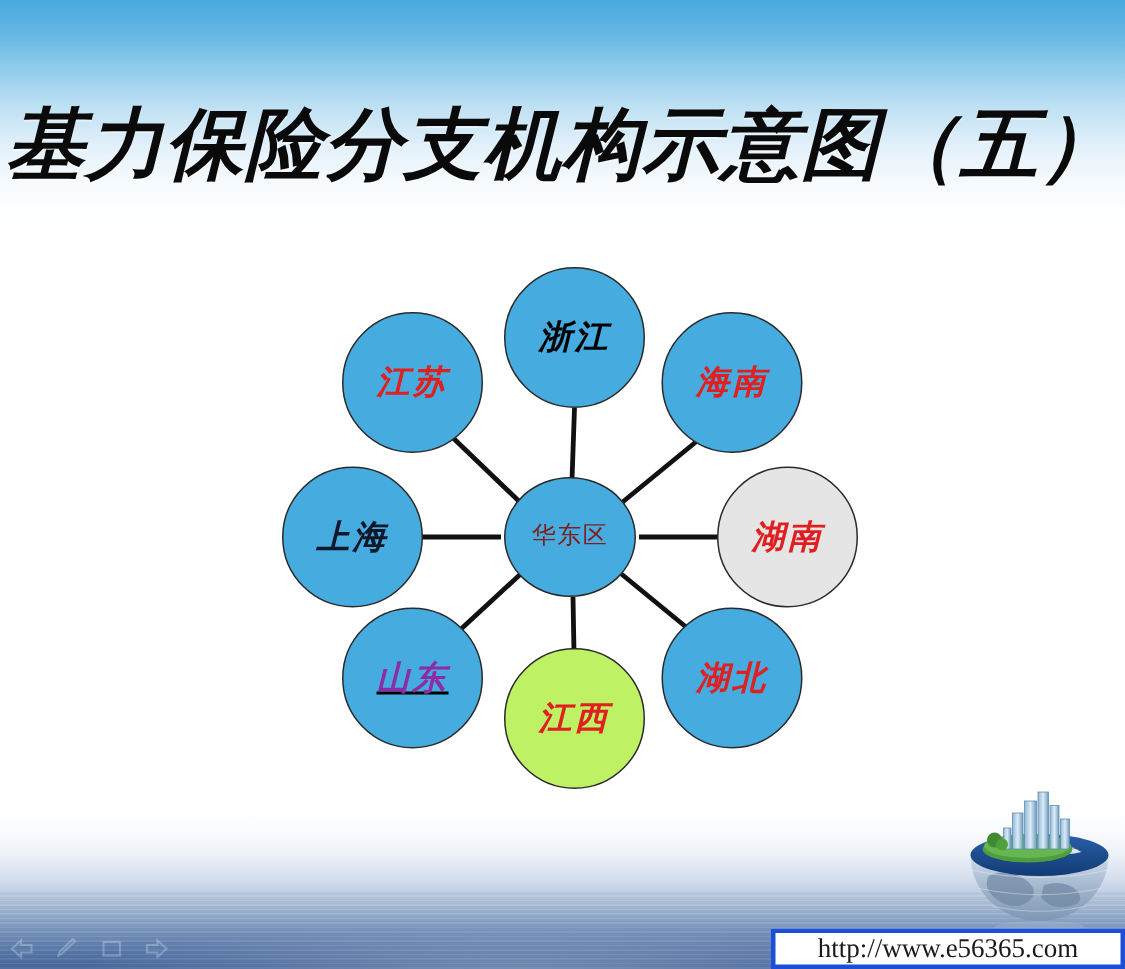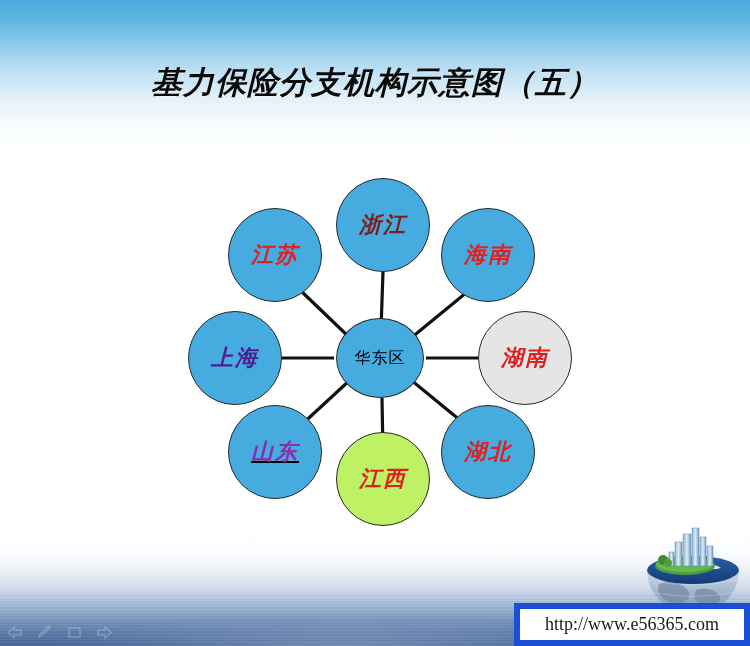--- a/index.html
+++ b/index.html
@@ -59,21 +59,21 @@
   .nav-ghosts{
     position:absolute;left:6px;bottom:6px;display:flex;gap:13px;align-items:center;
     opacity:.30;
   }
   .nav-ghosts .g{width:17px;height:15px;position:relative;}
   .g svg{display:block;}
   
   .title{
     position:absolute;left:0;top:62px;width:750px;text-align:center;
     font-family:"Liberation Serif","DejaVu Serif",serif;
-    font-size:31px;font-weight:bold;font-style:italic;
+    font-size:52px;font-weight:bold;font-style:italic;
     color:#0a0a0a;letter-spacing:1px;white-space:nowrap;
     text-shadow:0 1px 0 rgba(255,255,255,.45);
   }
   
   .diagram{
     position:absolute;left:160px;top:160px;width:460px;height:370px;
   }
   .edges{position:absolute;left:0;top:0;width:460px;height:370px;}
   .node{
     position:absolute;
@@ -108,23 +108,23 @@
   .n-shandong{left:68px;top:245px;}
   .n-shanghai{left:28px;top:151px;}
   .n-jiangsu {left:68px;top:48px;}
   
   .globe-wrap{
     position:absolute;right:5px;bottom:22px;width:104px;height:100px;z-index:5;
   }
   
   .url-box{
     position:absolute;right:0px;bottom:0px;
-    width:236px;height:43px;
+    width:236px;height:27px;
     background:#ffffff;
-    border:6px solid #1d4ed8;
+    border:3px solid #1d4ed8;
     box-sizing:border-box;
     display:flex;align-items:center;justify-content:center;
     z-index:6;
   }
   .url-box .u{
     font-family:"Liberation Serif","DejaVu Serif",serif;
     font-size:18px;color:#1a1a1a;white-space:nowrap;
   }
 </style>
 </head>
@@ -171,43 +171,43 @@
         <line x1="266" y1="198" x2="330" y2="198"></line>
         <line x1="251" y1="220" x2="312" y2="270"></line>
         <line x1="222" y1="238" x2="223" y2="294"></line>
         <line x1="190" y1="220" x2="138" y2="268"></line>
         <line x1="174" y1="198" x2="118" y2="198"></line>
         <line x1="190" y1="178" x2="140" y2="130"></line>
       </g>
     </svg>
 
     <div class="node hub" style="background: rgb(70, 172, 223); border-color: rgb(42, 42, 42);">
-      <span class="lbl" style="color: #000000;">华东区</span>
+      <span class="lbl" style="color: #7f1d1d;">华东区</span>
     </div>
 
     <div class="node sat n-zhejiang" style="background: rgb(70, 172, 223); border-color: rgb(42, 42, 42);">
-      <span class="lbl" style="color: #7f1d1d;">浙江</span>
+      <span class="lbl" style="color: #000000;">浙江</span>
     </div>
     <div class="node sat n-hainan" style="background: rgb(70, 172, 223); border-color: rgb(42, 42, 42);">
       <span class="lbl" style="color: rgb(224, 32, 32);">海南</span>
     </div>
     <div class="node sat n-hunan" style="background: #e5e5e5; border-color: rgb(42, 42, 42);">
       <span class="lbl" style="color: rgb(224, 32, 32);">湖南</span>
     </div>
     <div class="node sat n-hubei" style="background: rgb(70, 172, 223); border-color: rgb(42, 42, 42);">
       <span class="lbl" style="color: rgb(224, 32, 32);">湖北</span>
     </div>
     <div class="node sat n-jiangxi" style="background: #bef264; border-color: rgb(42, 42, 42);">
       <span class="lbl" style="color: rgb(224, 32, 32);">江西</span>
     </div>
     <div class="node sat purple n-shandong" style="background: rgb(70, 172, 223); border-color: rgb(42, 42, 42); text-decoration: underline;">
       <span class="lbl" style="color: rgb(142, 43, 168);">山东</span>
     </div>
     <div class="node sat n-shanghai" style="background: rgb(70, 172, 223); border-color: rgb(42, 42, 42);">
-      <span class="lbl" style="color: #4c1d95;">上海</span>
+      <span class="lbl" style="color: #0f172a;">上海</span>
     </div>
     <div class="node sat n-jiangsu" style="background: rgb(70, 172, 223); border-color: rgb(42, 42, 42);">
       <span class="lbl" style="color: rgb(224, 32, 32);">江苏</span>
     </div>
 
   </div>
 
   <div class="globe-wrap">
     <svg width="104" height="100" viewBox="0 0 104 100">
       <defs>

